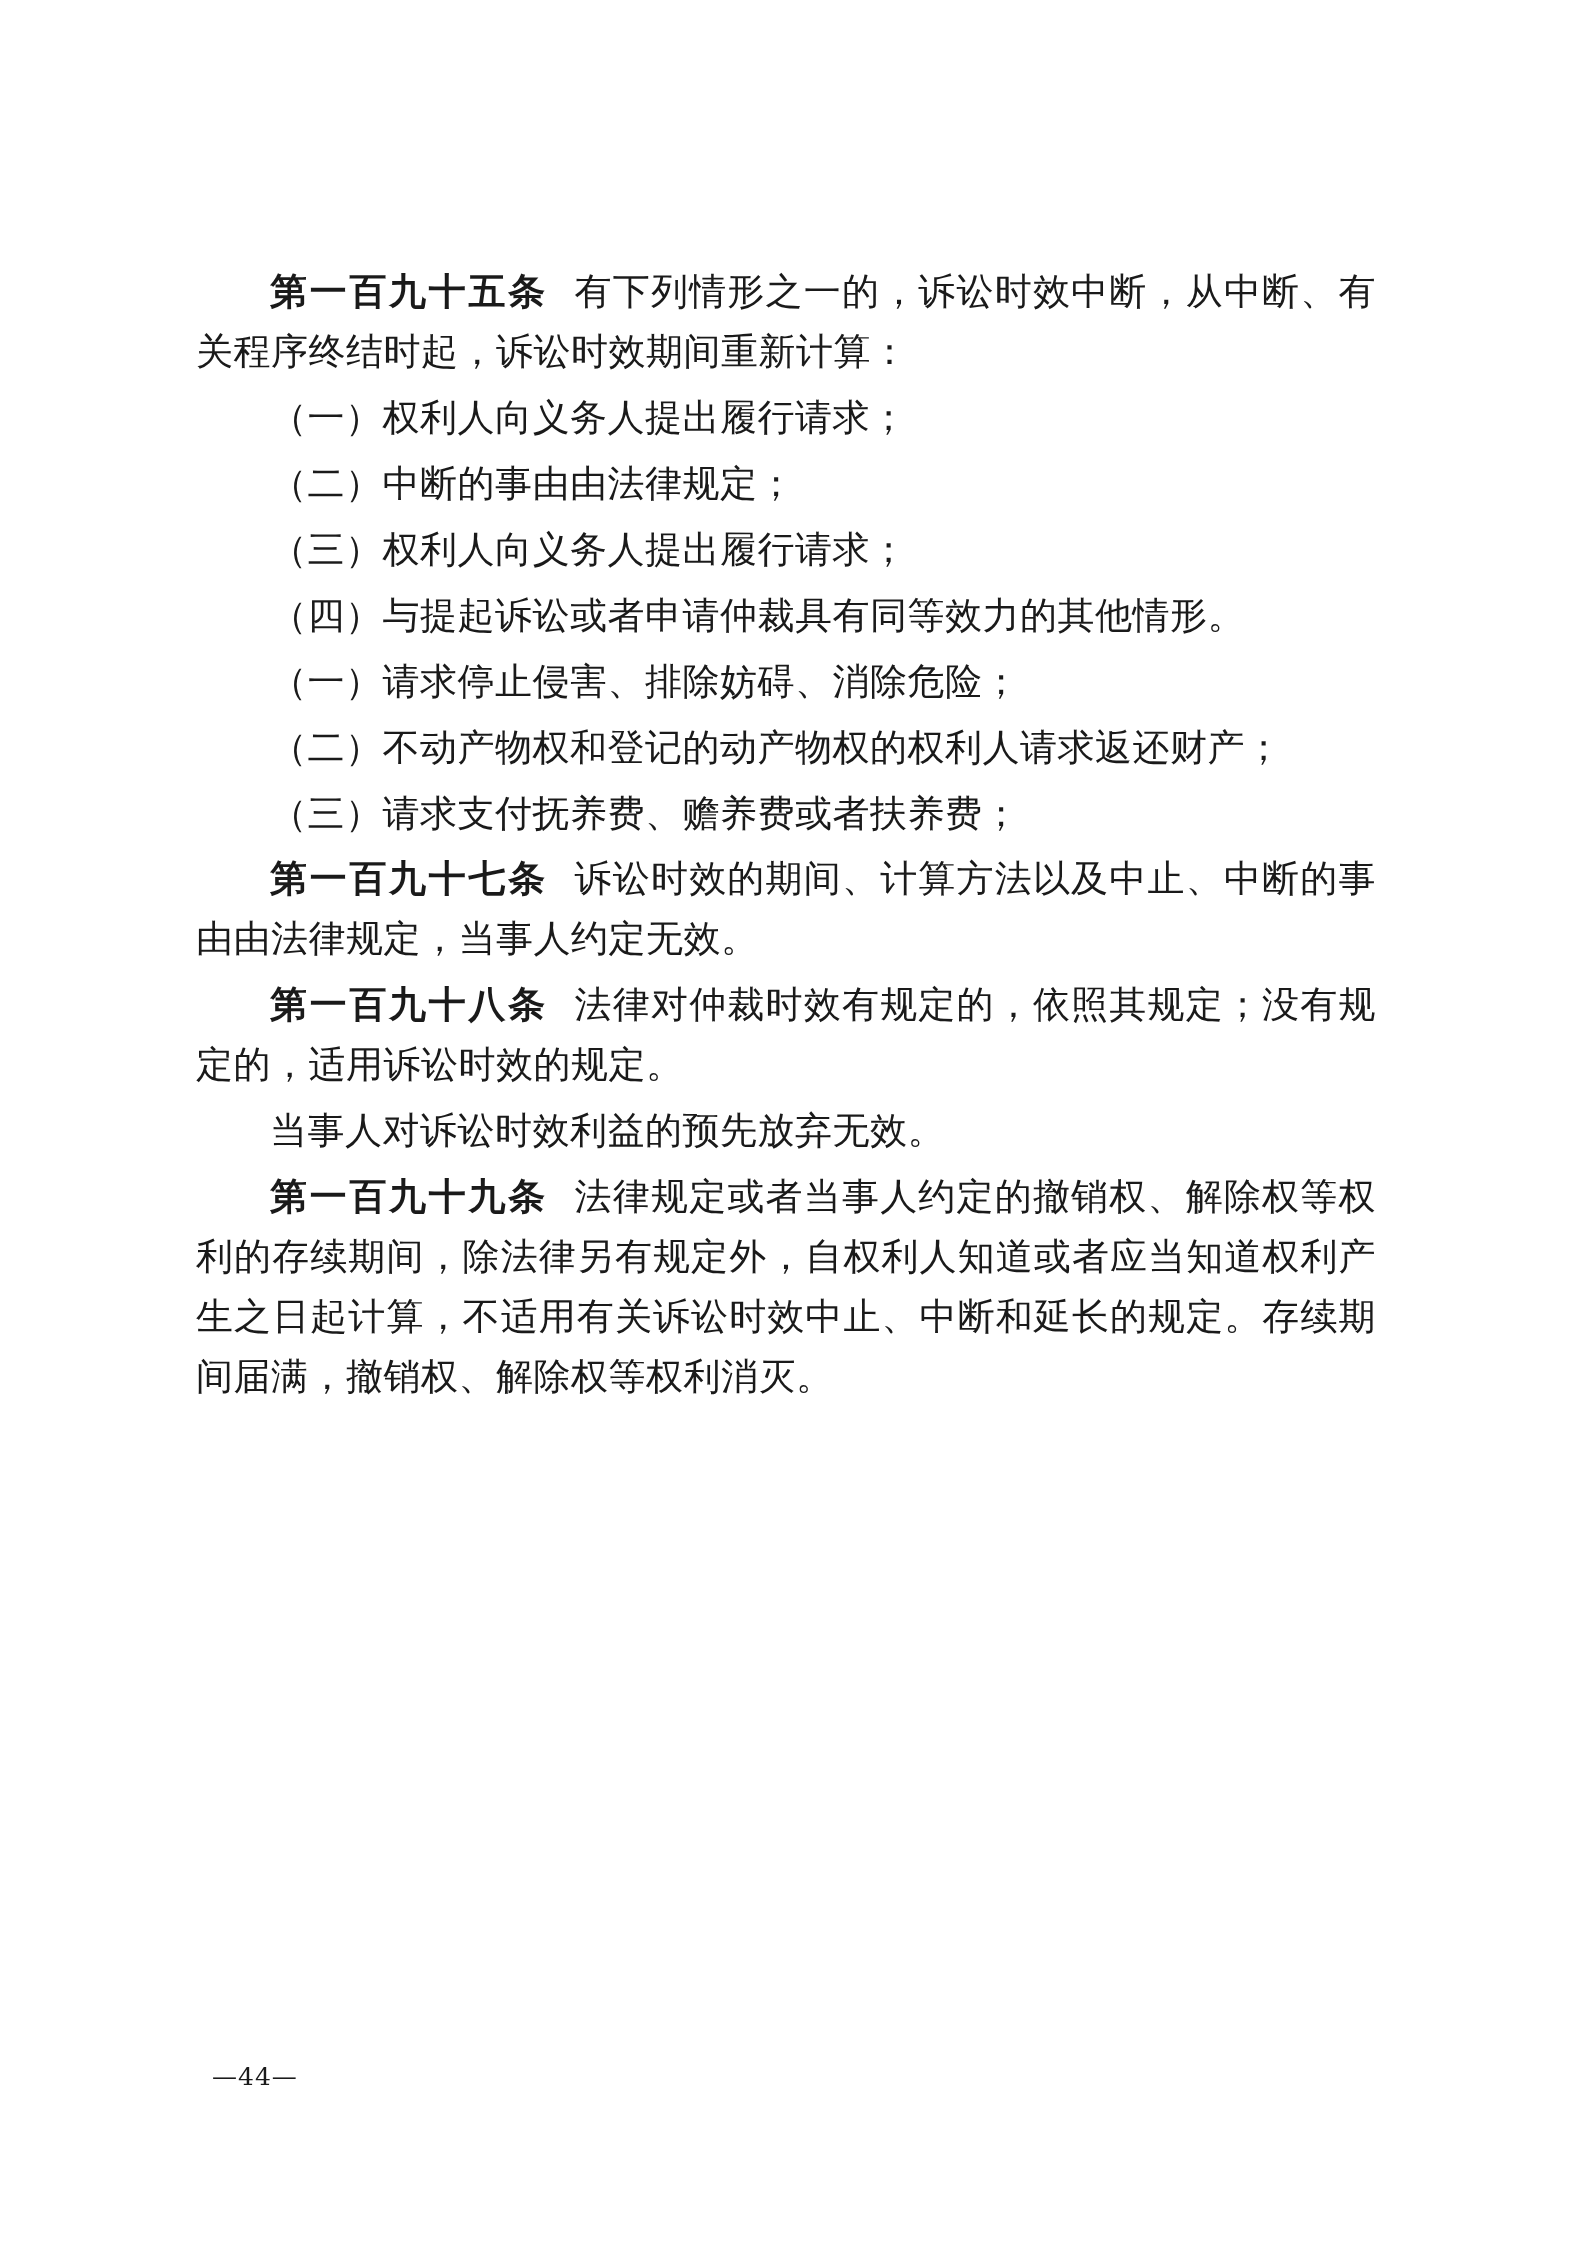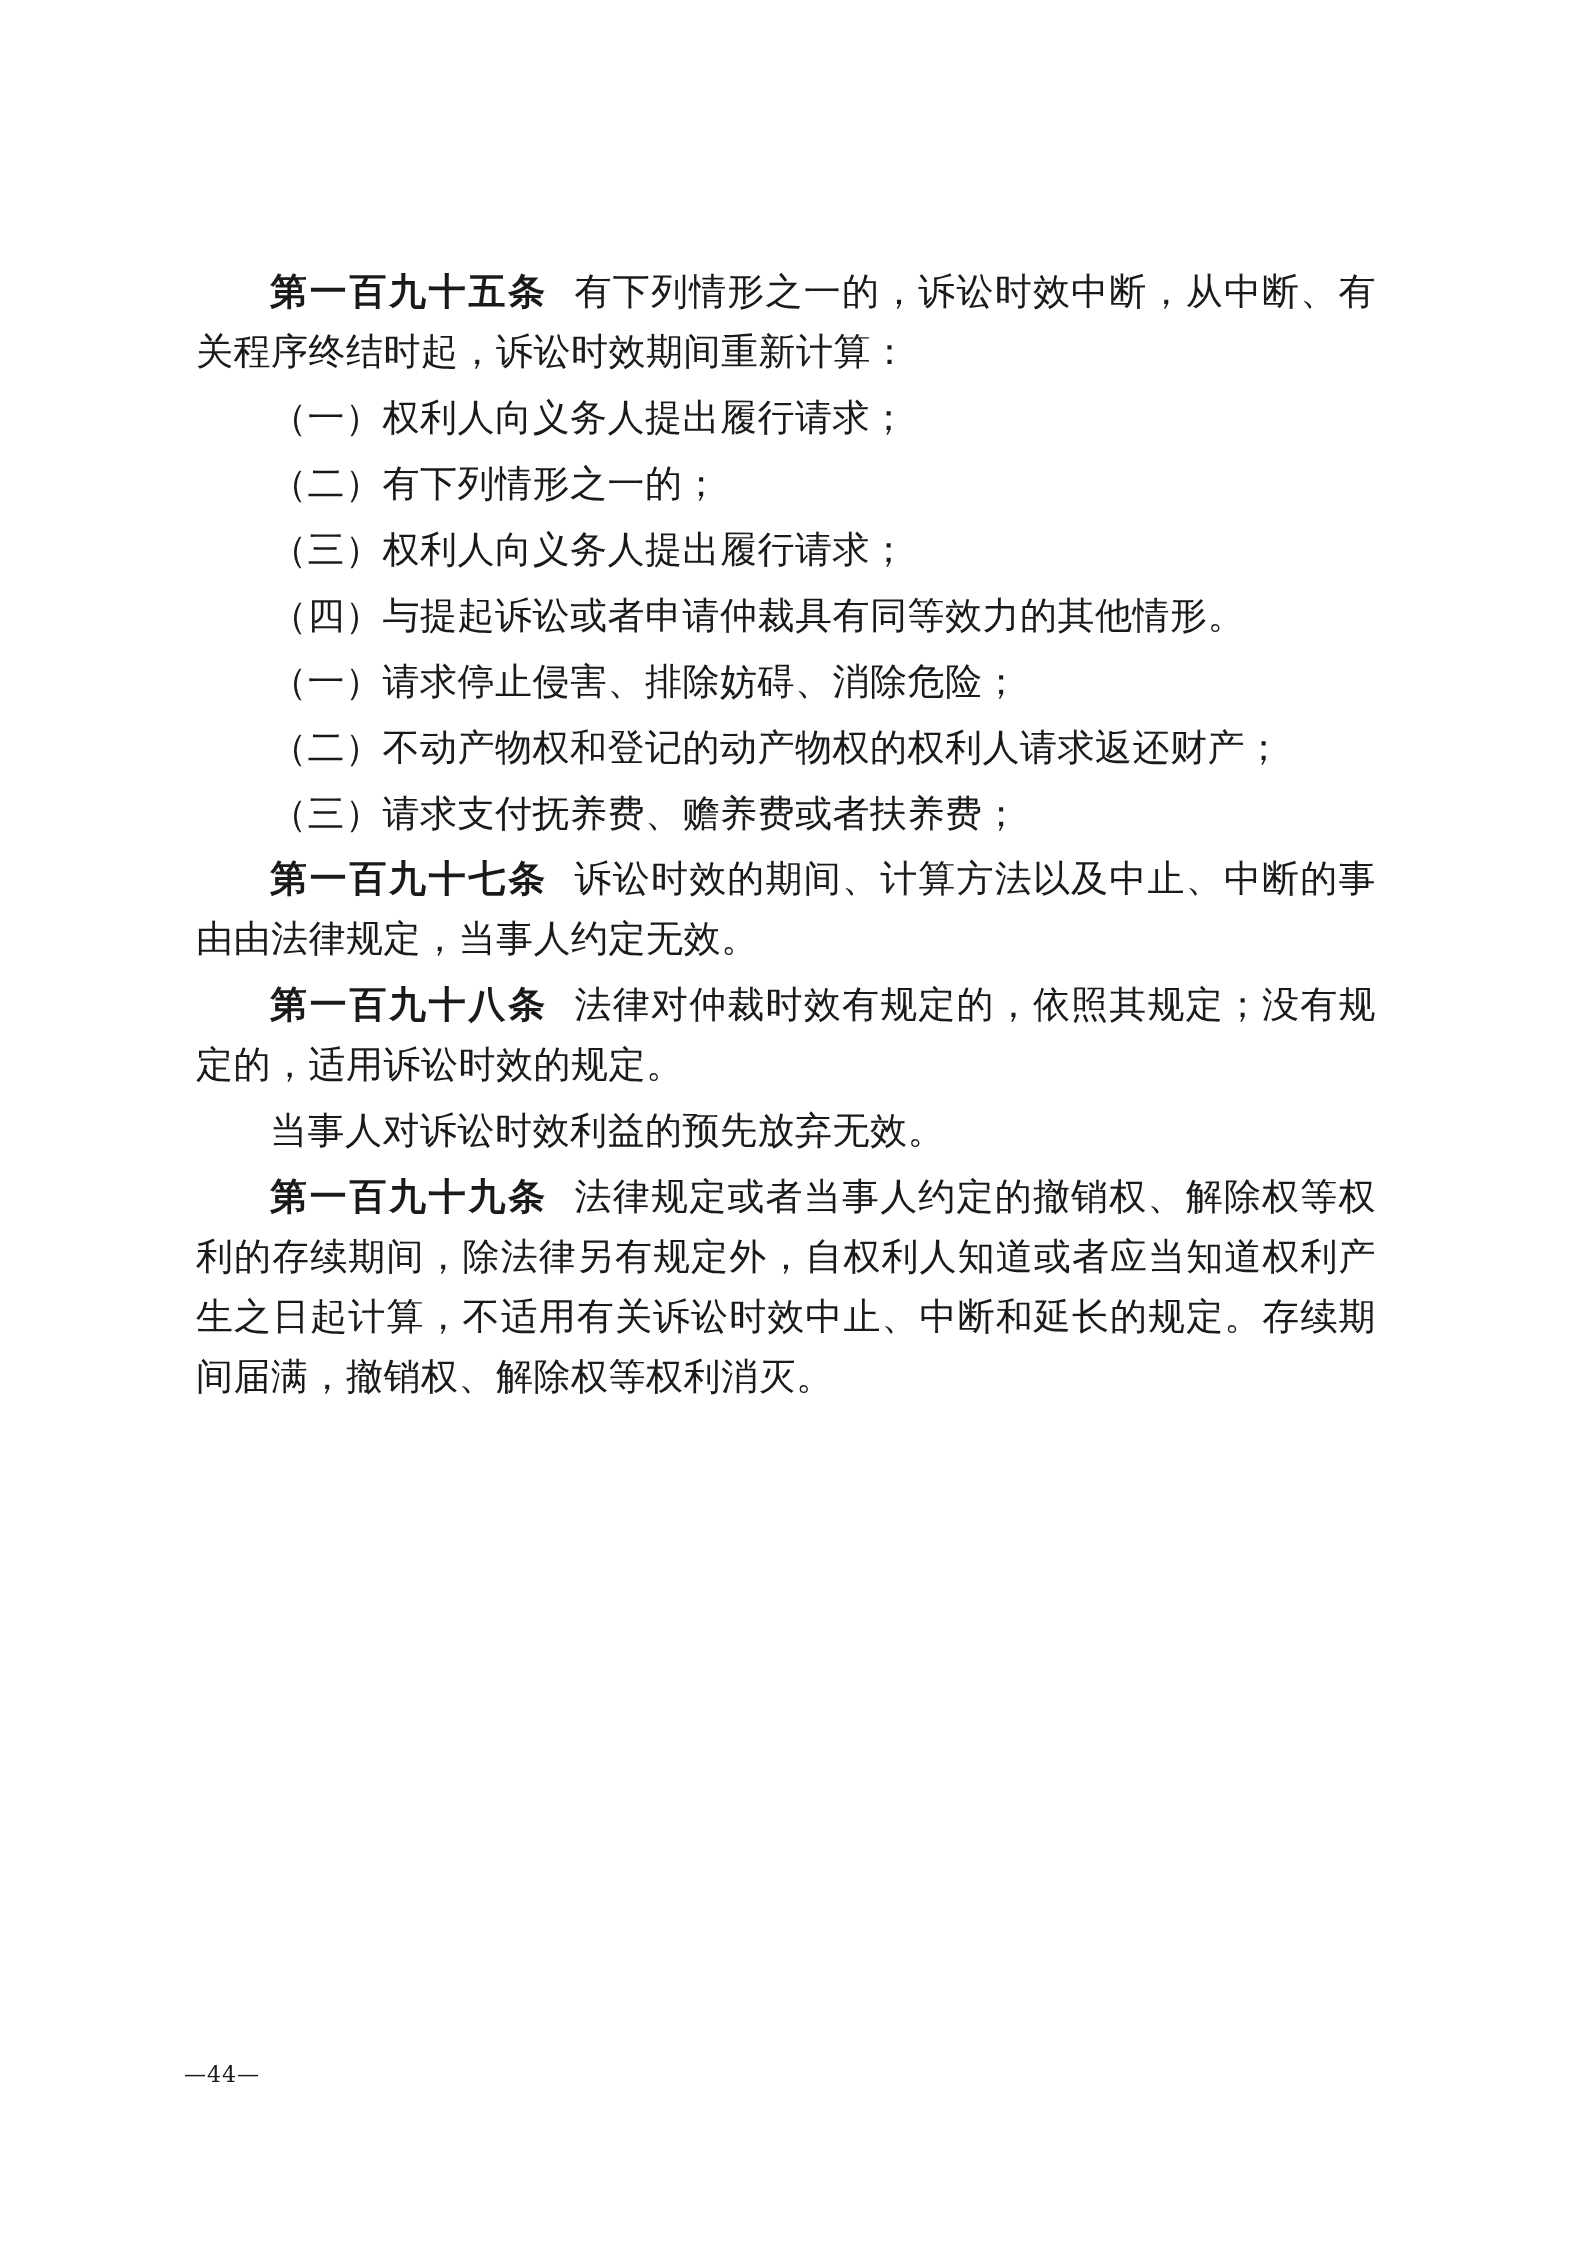--- a/index.html
+++ b/index.html
@@ -42,40 +42,40 @@
   .art-title {
     font-weight: bold;
     letter-spacing: 2px;
   }
   .gap {
     display: inline-block;
     width: 26px;
   }
   .page-number {
     position: absolute;
-    left: 184px;
+    left: 212px;
     top: 2062px;
-    font-size: 22px;
+    font-size: 25px;
     font-family: "DejaVu Serif", serif;
     color: #1a1a1a;
     letter-spacing: 1px;
   }
 </style>
 </head>
 <body>
 
 <div class="page">
 
   <div class="content">
 
     <p class="para indent"><span class="art-title">第一百九十五条</span><span class="gap"></span><span>有下列情形之一的，诉讼时效中断，从中断、有关程序终结时起，诉讼时效期间重新计算：</span></p>
 
     <p class="para indent"><span>（一）权利人向义务人提出履行请求；</span></p>
 
-    <p class="para indent"><span>（二）有下列情形之一的；</span></p>
+    <p class="para indent"><span>（二）中断的事由由法律规定；</span></p>
 
     <p class="para indent"><span>（三）权利人向义务人提出履行请求；</span></p>
 
     <p class="para indent"><span>（四）与提起诉讼或者申请仲裁具有同等效力的其他情形。</span></p>
 
 
     <p class="para indent"><span>（一）请求停止侵害、排除妨碍、消除危险；</span></p>
 
     <p class="para indent"><span>（二）不动产物权和登记的动产物权的权利人请求返还财产；</span></p>
 

